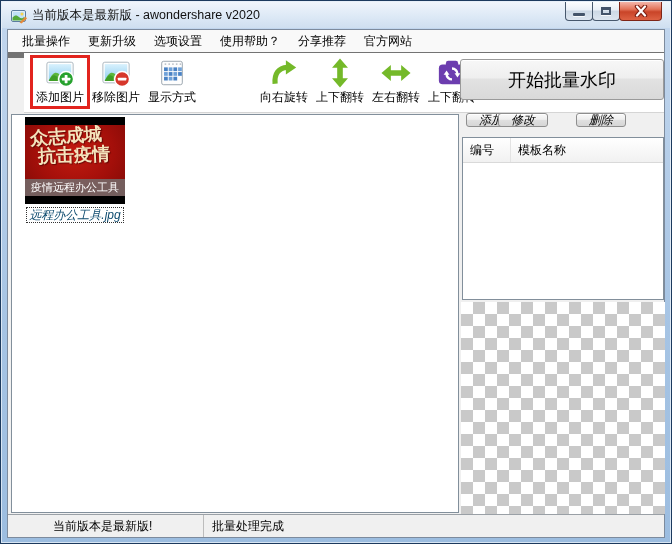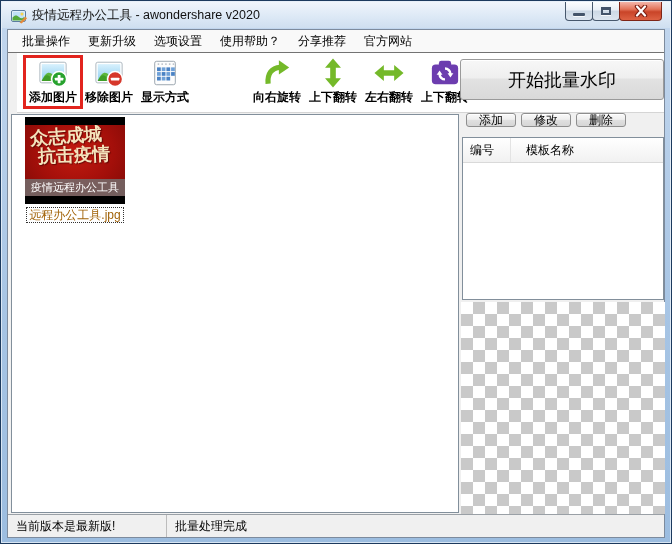--- a/index.html
+++ b/index.html
@@ -37,28 +37,28 @@
   .glyph-min{width:12px;height:3px;background:#44546a;border-radius:1px;margin-top:7px;box-shadow:0 1px 0 rgba(255,255,255,.8);}
   .glyph-max{width:10px;height:8px;box-sizing:border-box;border:2px solid #44546a;border-top-width:3px;background:transparent;box-shadow:0 1px 0 rgba(255,255,255,.8);}
 
   
   .client{
     position:absolute;left:6px;right:6px;top:28px;bottom:5px;
     background:#f0f0f0;border:1px solid #7d8b9d;box-sizing:border-box;
   }
   .menubar{
     position:absolute;left:0;top:0;right:0;height:22px;
-    background:#f9f9f9;border-bottom:1px solid #737373;
+    background:#f9f9f9;border-bottom:6px solid #737373;
     display:flex;align-items:center;padding-left:5px;font-size:12px;color:#000;
   }
   .menu-item{padding:0 9px;height:100%;display:flex;align-items:center;white-space:nowrap;cursor:default;}
 
   .toolbar{
-    position:absolute;left:9px;top:23px;right:0;height:59px;
-    background:#fff;border-bottom:1px solid #d5d5d5;font-weight:bold;
+    position:absolute;left:16px;top:23px;right:0;height:59px;
+    background:#fff;border-bottom:1px solid #d5d5d5;
   }
   .tool{
     position:absolute;top:5px;width:54px;height:48px;
     display:flex;flex-direction:column;align-items:center;cursor:default;
   }
   .tool .lbl{font-size:12px;color:#000;margin-top:1px;white-space:nowrap;}
   .tool.hl{outline:3px solid #e2241e;}
   .t1{left:9px}.t2{left:65px}.t3{left:121px}.t4{left:177px}
   .t5{left:233px}.t6{left:289px}.t7{left:345px}.t8{left:401px}
 
@@ -88,66 +88,66 @@
   }
   .calli1{left:5px;top:-1px;font-size:18px;transform:rotate(-4deg);}
   .calli2{left:13px;top:18px;font-size:18px;transform:rotate(-2deg);}
   .thumb-caption{
     position:absolute;left:0;right:0;bottom:0;height:17px;line-height:17px;
     background:rgba(112,112,112,.82);color:#fff;font-size:11px;
     text-align:center;white-space:nowrap;
   }
   .filename{
     margin-top:3px;display:inline-block;border:1px dotted #333;
-    font-size:12px;line-height:14px;padding:0 2px;color:#a16207;background:#fff;white-space:nowrap;
+    font-size:12px;line-height:14px;padding:0 2px;color:#0c4a6e;background:#fff;white-space:nowrap;font-style:italic;
   }
 
   
   .tpl-btn{
     position:absolute;top:83px;width:50px;height:14px;box-sizing:border-box;
     border:1px solid #8e8e8e;border-radius:3px;font-size:12px;color:#000;
     background:linear-gradient(#f9f9f9,#efefef 45%,#e0e0e0 50%,#d6d6d6);
-    display:flex;align-items:center;justify-content:center;box-shadow:inset 0 1px 0 #fff;
-  }
-  .tpl-add{left:458px}.tpl-mod{left:513px}.tpl-del{left:568px}
+    display:flex;align-items:center;justify-content:center;box-shadow:inset 0 1px 0 #fff;font-style:italic;
+  }
+  .tpl-add{left:458px}.tpl-mod{left:490px}.tpl-del{left:568px}
   .tpl-table{
     position:absolute;left:454px;top:107px;width:202px;height:163px;
     background:#fff;border:1px solid #828f9b;box-sizing:border-box;
   }
   .tpl-head{
     display:flex;height:24px;align-items:center;font-size:12px;color:#000;
-    background:linear-gradient(#ffffff,#f1f1f1);border-bottom:1px solid #d9d9d9;gap:8px;
+    background:linear-gradient(#ffffff,#f1f1f1);border-bottom:1px solid #d9d9d9;
   }
   .th1{width:40px;padding-left:7px;height:100%;display:flex;align-items:center;border-right:1px solid #e3e3e3;}
   .th2{flex:1;padding-left:7px;}
   .checker{position:absolute;left:453px;top:272px;width:204px;height:212px;}
 
   
   .statusbar{
     position:absolute;left:0;right:0;bottom:0;height:22px;
     background:#f0f0f0;border-top:1px solid #9aa0a6;
     display:flex;align-items:center;font-size:12px;color:#000;
   }
-  .status-sec1{width:150px;padding-left:8px;height:100%;display:flex;align-items:center;border-right:1px solid #bcbcbc;white-space:nowrap;}
+  .status-sec1{width:150px;padding-left:8px;height:100%;display:flex;align-items:center;border-right:1px solid #bcbcbc;white-space:nowrap;margin-left:37px;}
   .status-sec2{padding-left:8px;white-space:nowrap;}
 </style>
 </head>
 <body>
 
 <div class="window">
 
   <div class="titlebar">
     <svg class="app-icon" viewBox="0 0 16 16">
       <rect x="0.5" y="2.5" width="14" height="11" rx="1.5" fill="#fff" stroke="#5b7da0"></rect>
       <rect x="1.5" y="3.5" width="12" height="9" fill="#bfe0f7"></rect>
       <path d="M1.5 12.5 L1.5 9.5 C4 6.5 6 7 8 9 C10 11 12 10.5 13.5 8.5 L13.5 12.5 Z" fill="#54a93c"></path>
       <circle cx="11" cy="6" r="1.5" fill="#f8d34a"></circle>
       <path d="M8.5 14.5 L14.5 8.5 L16 10.5 L10.5 15.5 Z" fill="#e5893a"></path>
     </svg>
-    <div class="title-text">疫情远程办公工具 - awondershare v2020</div>
+    <div class="title-text">当前版本是最新版 - awondershare v2020</div>
   </div>
   <div class="winbtn btn-min">
     <span class="glyph-min"></span>
   </div>
   <div class="winbtn btn-max">
     <span class="glyph-max"></span>
   </div>
   <div class="winbtn btn-close">
     <svg width="16" height="12" viewBox="0 0 16 12">
       <path d="M4 1.5 L12 10.5 M12 1.5 L4 10.5" stroke="#7e2014" stroke-width="4.4" stroke-linecap="round" fill="none"></path>

